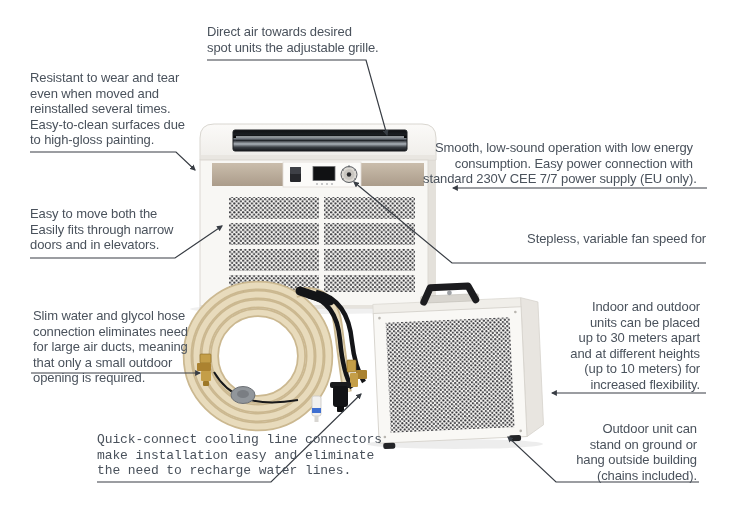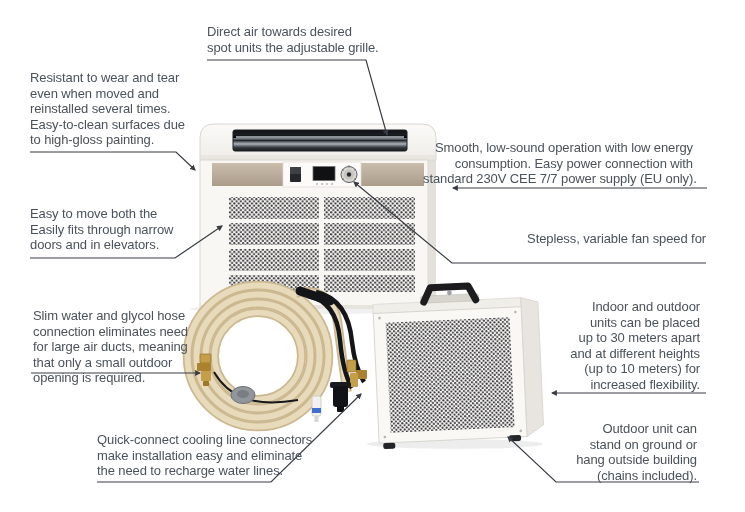--- a/index.html
+++ b/index.html
@@ -207,21 +207,21 @@
   </div>
 
   <div class="callout" style="left:33px;top:308px;width:175px;">
     <div class="ln">Slim water and glycol hose</div>
     <div class="ln">connection eliminates need</div>
     <div class="ln">for large air ducts, meaning</div>
     <div class="ln">that only a small outdoor</div>
     <div class="ln">opening is required.</div>
   </div>
 
-  <div class="callout" style="left:97px;top:432px;width:215px;">
+  <div class="callout" style="left:97px;top:432px;width:215px;font-family:Liberation Mono, monospace;">
     <div class="ln">Quick-connect cooling line connectors</div>
     <div class="ln">make installation easy and eliminate</div>
     <div class="ln">the need to recharge water lines.</div>
   </div>
 
   <div class="callout r" style="right:52px;top:140px;width:270px;margin-left:20px;">
     <div class="ln">Smooth, low-sound operation with low energy</div>
     <div class="ln">consumption. Easy power connection with</div>
     <div class="ln">standard 230V CEE 7/7 power supply (EU only).</div>
   </div>

